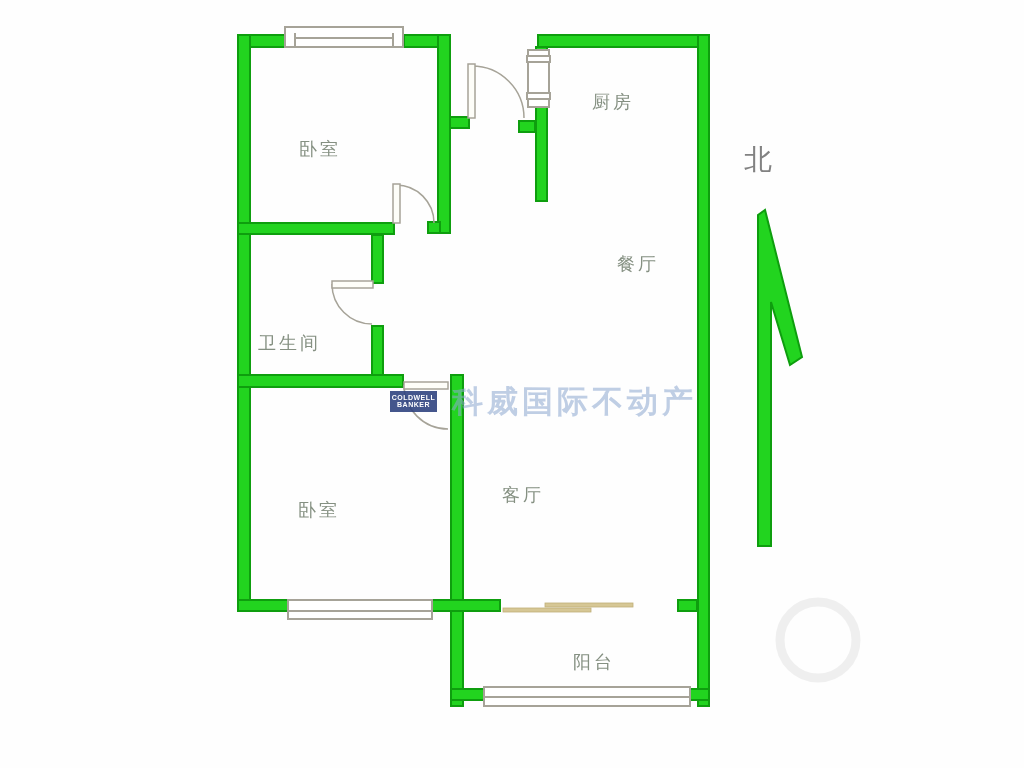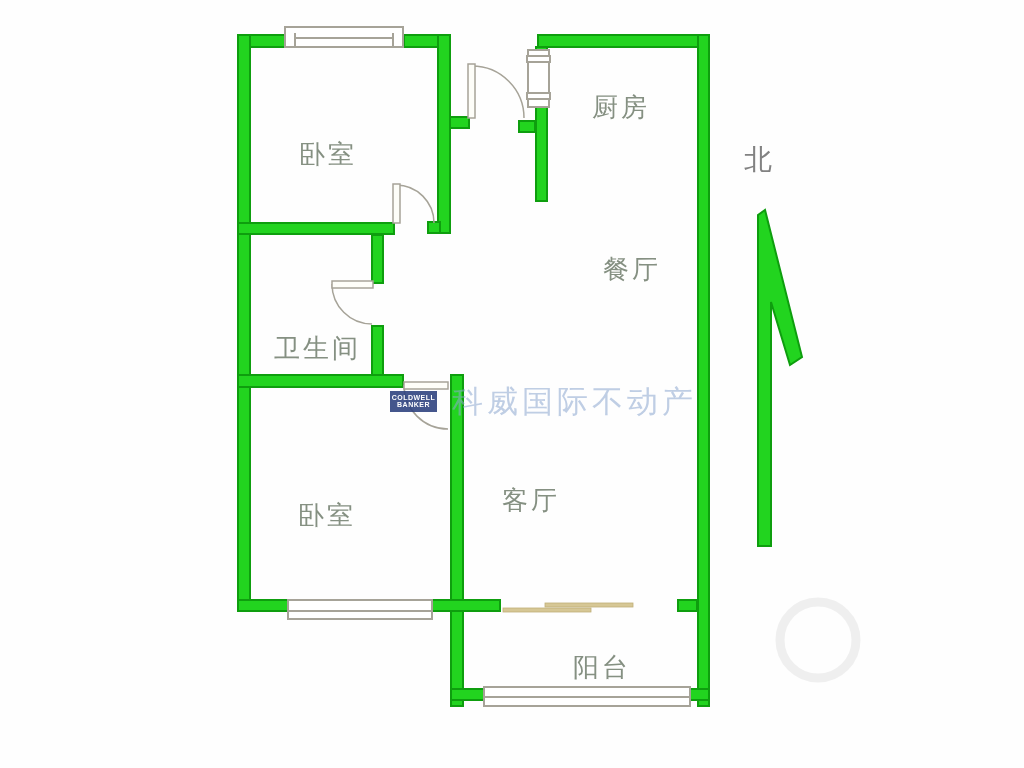--- a/index.html
+++ b/index.html
@@ -18,23 +18,23 @@
   #canvas{position:relative;width:1024px;height:768px;background:var(--bg);overflow:hidden;}
   .wall{position:absolute;background:var(--wall-fill);border:2px solid var(--wall-edge);box-sizing:border-box;}
   #plan-svg{position:absolute;left:0;top:0;width:1024px;height:768px;}
   .win{fill:#ffffff;stroke:var(--line-gray);stroke-width:2;}
   .win-line{stroke:var(--line-gray);stroke-width:2;fill:none;}
   .door-leaf{fill:#fdfdf8;stroke:var(--line-gray);stroke-width:1.5;}
   .door-arc{fill:none;stroke:var(--line-gray);stroke-width:1.5;}
   .slide{fill:var(--door-beige);stroke:#c0b078;stroke-width:0.8;}
   .north-shape{fill:var(--wall-fill);stroke:var(--wall-edge);stroke-width:2;}
   .ghost{fill:none;stroke:rgba(205,205,205,0.30);stroke-width:9;}
-  .room-label{position:absolute;color:var(--label-color);font-size:26px;letter-spacing:3px;white-space:nowrap;}
+  .room-label{position:absolute;color:var(--label-color);font-size:18px;letter-spacing:3px;white-space:nowrap;}
   .north-label{position:absolute;color:var(--north-color);font-size:28px;}
-  .watermark-text{position:absolute;color:var(--watermark-blue);opacity:0.55;font-size:31px;letter-spacing:4px;white-space:nowrap;font-weight:normal;}
+  .watermark-text{position:absolute;color:var(--watermark-blue);opacity:0.55;font-size:31px;letter-spacing:4px;white-space:nowrap;font-weight:bold;}
   .logo-box{position:absolute;left:390px;top:391px;width:47px;height:21px;background:var(--logo-navy);opacity:0.88;color:#fff;
             font-size:7px;line-height:7px;font-weight:bold;text-align:center;padding-top:3px;box-sizing:border-box;letter-spacing:0.5px;}
 </style>
 </head>
 <body>
 
 <div id="canvas">
 
   <div class="wall" style="left:237px;top:34px;width:53px;height:14px"></div>
   <div class="wall" style="left:403px;top:34px;width:47px;height:14px"></div>
@@ -107,22 +107,22 @@
       <rect class="slide" x="503" y="608" width="88" height="4"></rect>
     </g>
 
     <polygon class="north-shape" points="758,546 758,215 765,210 802,357 790,365 771,302 771,546"></polygon>
 
     <circle class="ghost" cx="818" cy="640" r="38"></circle>
   </svg>
 
   <div class="room-label" style="left:299px;top:137px">卧室</div>
   <div class="room-label" style="left:592px;top:90px">厨房</div>
-  <div class="room-label" style="left:603px;top:252px">餐厅</div>
-  <div class="room-label" style="left:274px;top:331px">卫生间</div>
+  <div class="room-label" style="left:617px;top:252px">餐厅</div>
+  <div class="room-label" style="left:258px;top:331px">卫生间</div>
   <div class="room-label" style="left:298px;top:498px">卧室</div>
   <div class="room-label" style="left:502px;top:483px">客厅</div>
   <div class="room-label" style="left:573px;top:650px">阳台</div>
 
   <div class="north-label" style="left:744px;top:141px">北</div>
 
   <div class="logo-box">
     <div>COLDWELL</div>
     <div>BANKER</div>
   </div>

